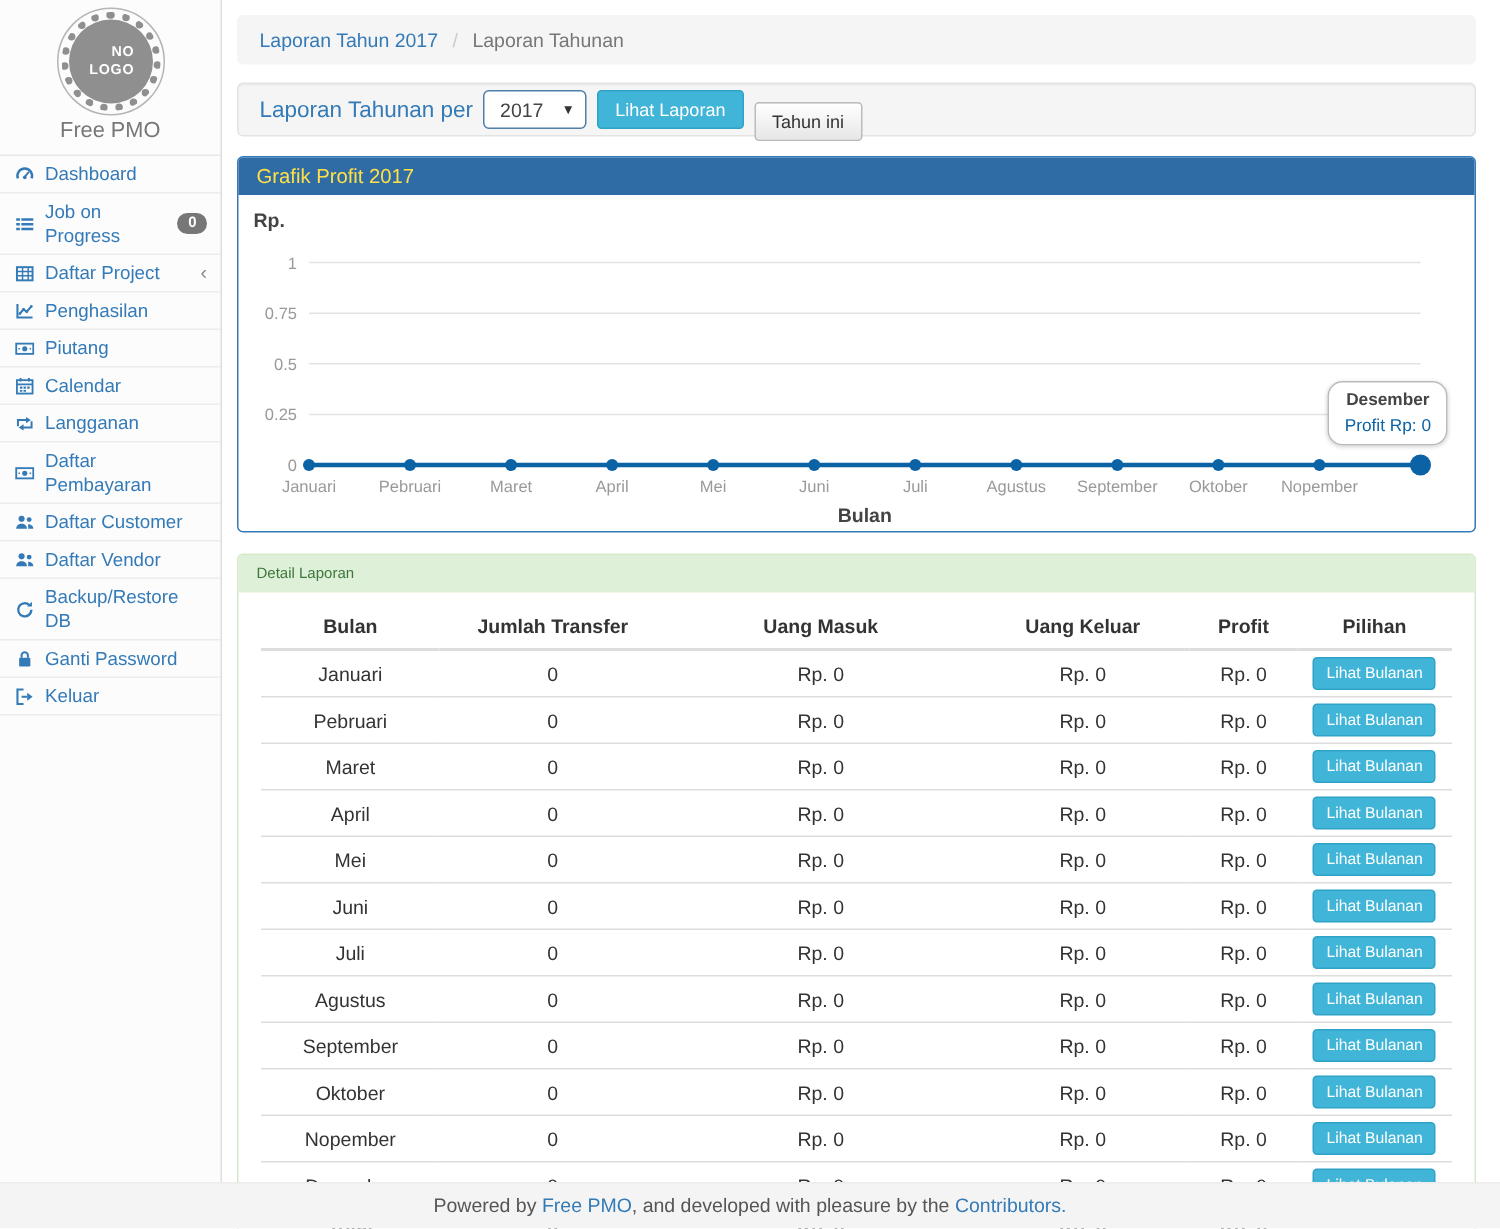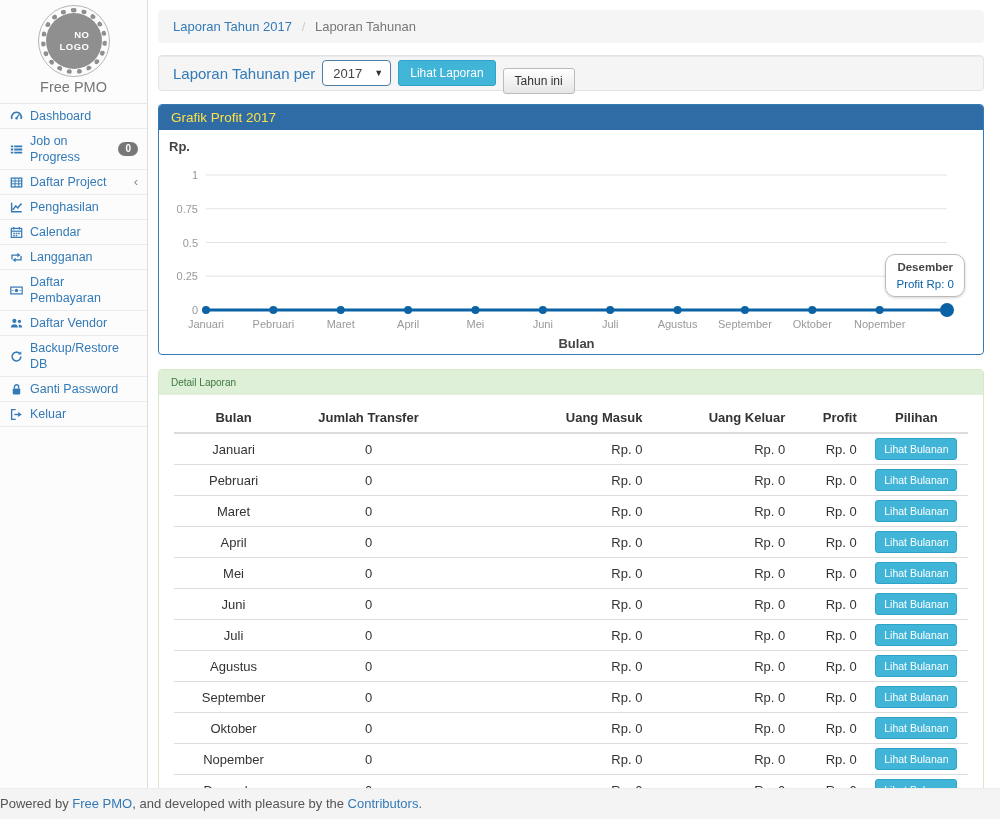--- a/index.html
+++ b/index.html
@@ -54,26 +54,26 @@
   .chart-body{position:relative;padding:8px 10px 2px;height:224px;}
   .chart-tooltip{position:absolute;top:124px;right:18px;background:rgba(255,255,255,.96);border:1px solid #bbb;border-radius:10px;
     box-shadow:0 1px 3px rgba(0,0,0,.18);padding:4px 10px;text-align:center;}
   .tt-label{font-size:11.5px;font-weight:bold;color:#444;line-height:1.5;}
   .tt-value{font-size:11.5px;color:var(--chart-line);line-height:1.4;}
 
   .panel-success .panel-body{padding:8px 15px 14px;}
   table{width:100%;border-collapse:collapse;font-size:13px;}
   th{border-bottom:2px solid #ddd;padding:7px 8px;font-weight:bold;color:#333;}
   td{border-top:1px solid #ddd;padding:4px 8px;color:#333;height:24px;}
-  .al-c{text-align:center;} .al-r{text-align:right;}
+  .al-c{text-align:center;} .al-r{text-align:center;}
   .total-row td{font-weight:bold;}
   .btn-xs{font-size:10.5px;padding:2px 8px;height:auto;border-radius:3px;}
 
   .footer{position:absolute;left:0;bottom:0;width:1000px;height:31px;background:#f4f4f4;border-top:1px solid #ececec;
-    font-size:13px;color:#555;line-height:30px;}
+    text-align:center;font-size:13px;color:#555;line-height:30px;}
 </style>
 </head>
 <body>
 
 <div class="page">
 
   <aside class="sidebar">
     <div class="brand">
       <div class="seal">
         <span>NO LOGO</span>
@@ -119,20 +119,30 @@
               <circle cx="7" cy="6.4" r="1.1" fill="currentColor"></circle>
               <circle cx="9.6" cy="8.4" r="1.1" fill="currentColor"></circle>
               <circle cx="13.4" cy="4" r="1.1" fill="currentColor"></circle>
             </svg>
           </span>
           <span>Penghasilan</span>
         </a>
         <a class="side-item">
           <span class="ico">
             <svg viewBox="0 0 16 16">
+              <rect x="1" y="3.8" width="14" height="8.4" fill="none" stroke="currentColor" stroke-width="1.5"></rect>
+              <circle cx="8" cy="8" r="2.1" fill="currentColor"></circle>
+              <path d="M2.8 8h1.2M12 8h1.2" stroke="currentColor" stroke-width="1.4"></path>
+            </svg>
+          </span>
+          <span>Piutang</span>
+        </a>
+        <a class="side-item">
+          <span class="ico">
+            <svg viewBox="0 0 16 16">
               <rect x="1.6" y="3" width="12.8" height="11" fill="none" stroke="currentColor" stroke-width="1.5"></rect>
               <path d="M1.6 6.4h12.8" stroke="currentColor" stroke-width="1.5"></path>
               <path d="M4.6 1.2v3M11.4 1.2v3" stroke="currentColor" stroke-width="1.6"></path>
               <path fill="currentColor" d="M4 8.2h2v1.8H4zM7 8.2h2v1.8H7zM10 8.2h2v1.8h-2zM4 11h2v1.6H4zM7 11h2v1.6H7z"></path>
             </svg>
           </span>
           <span>Calendar</span>
         </a>
         <a class="side-item">
           <span class="ico">
@@ -147,20 +157,31 @@
         </a>
         <a class="side-item">
           <span class="ico">
             <svg viewBox="0 0 16 16">
               <rect x="1" y="3.8" width="14" height="8.4" fill="none" stroke="currentColor" stroke-width="1.5"></rect>
               <circle cx="8" cy="8" r="2.1" fill="currentColor"></circle>
               <path d="M2.8 8h1.2M12 8h1.2" stroke="currentColor" stroke-width="1.4"></path>
             </svg>
           </span>
           <span>Daftar Pembayaran</span>
+        </a>
+        <a class="side-item">
+          <span class="ico">
+            <svg viewBox="0 0 16 16">
+              <circle cx="5.4" cy="4.8" r="2.5" fill="currentColor"></circle>
+              <path d="M1 13c0-2.6 2-4.1 4.4-4.1S9.8 10.4 9.8 13z" fill="currentColor"></path>
+              <circle cx="11.6" cy="5.4" r="2" fill="currentColor"></circle>
+              <path d="M10.8 9.3c2.3 0 4.2 1.4 4.2 3.7h-4.2z" fill="currentColor"></path>
+            </svg>
+          </span>
+          <span>Daftar Customer</span>
         </a>
         <a class="side-item">
           <span class="ico">
             <svg viewBox="0 0 16 16">
               <circle cx="5.4" cy="4.8" r="2.5" fill="currentColor"></circle>
               <path d="M1 13c0-2.6 2-4.1 4.4-4.1S9.8 10.4 9.8 13z" fill="currentColor"></path>
               <circle cx="11.6" cy="5.4" r="2" fill="currentColor"></circle>
               <path d="M10.8 9.3c2.3 0 4.2 1.4 4.2 3.7h-4.2z" fill="currentColor"></path>
             </svg>
           </span>

